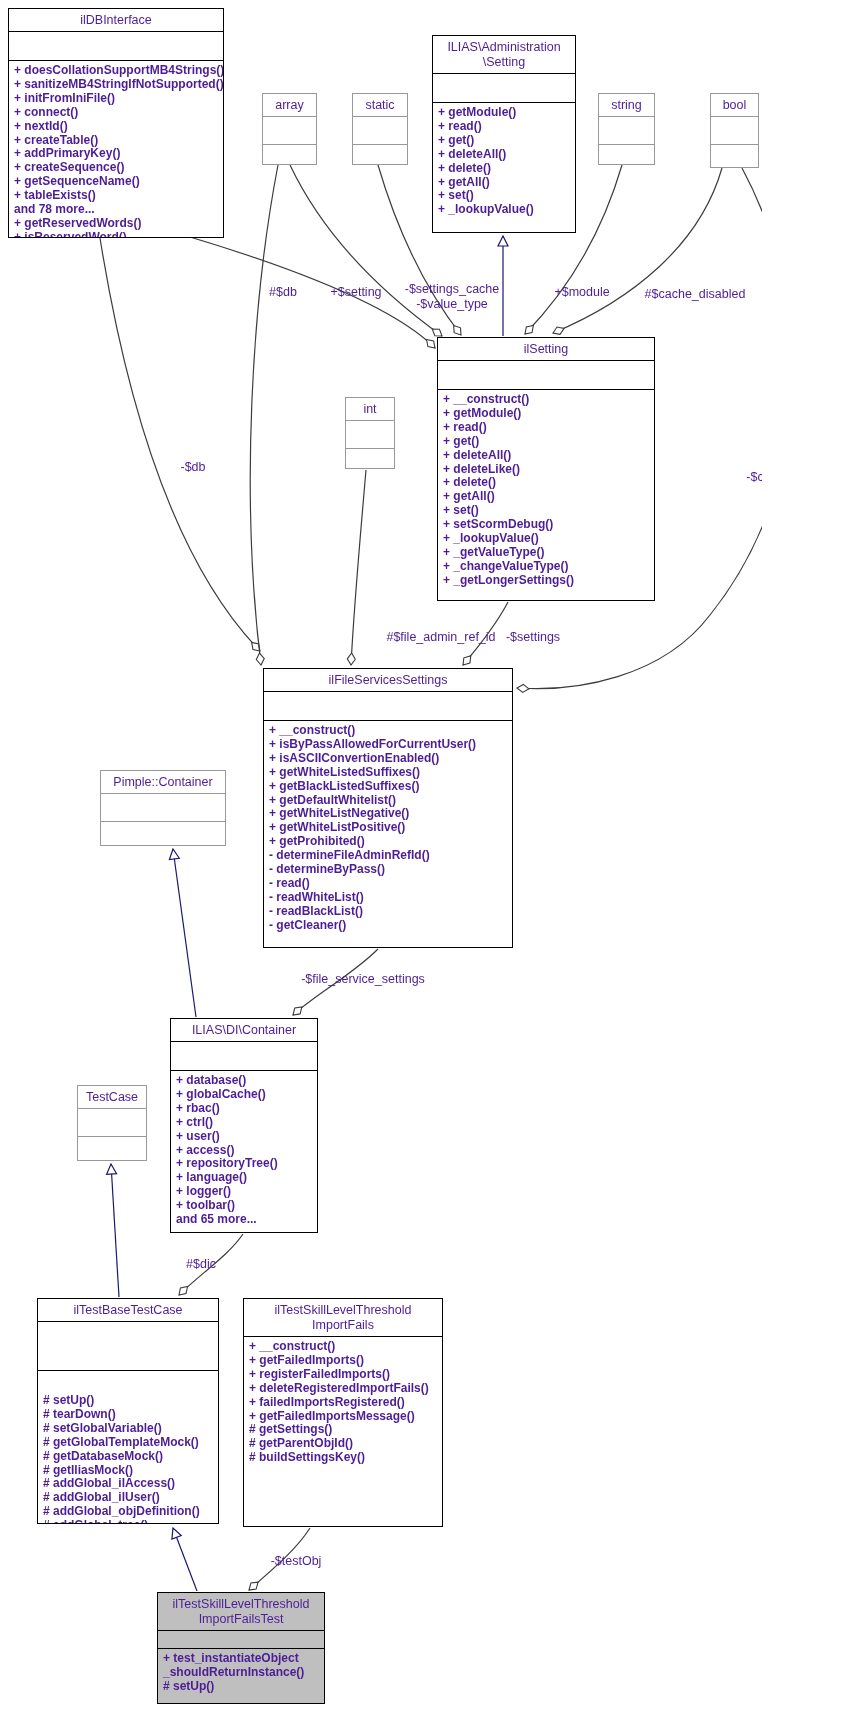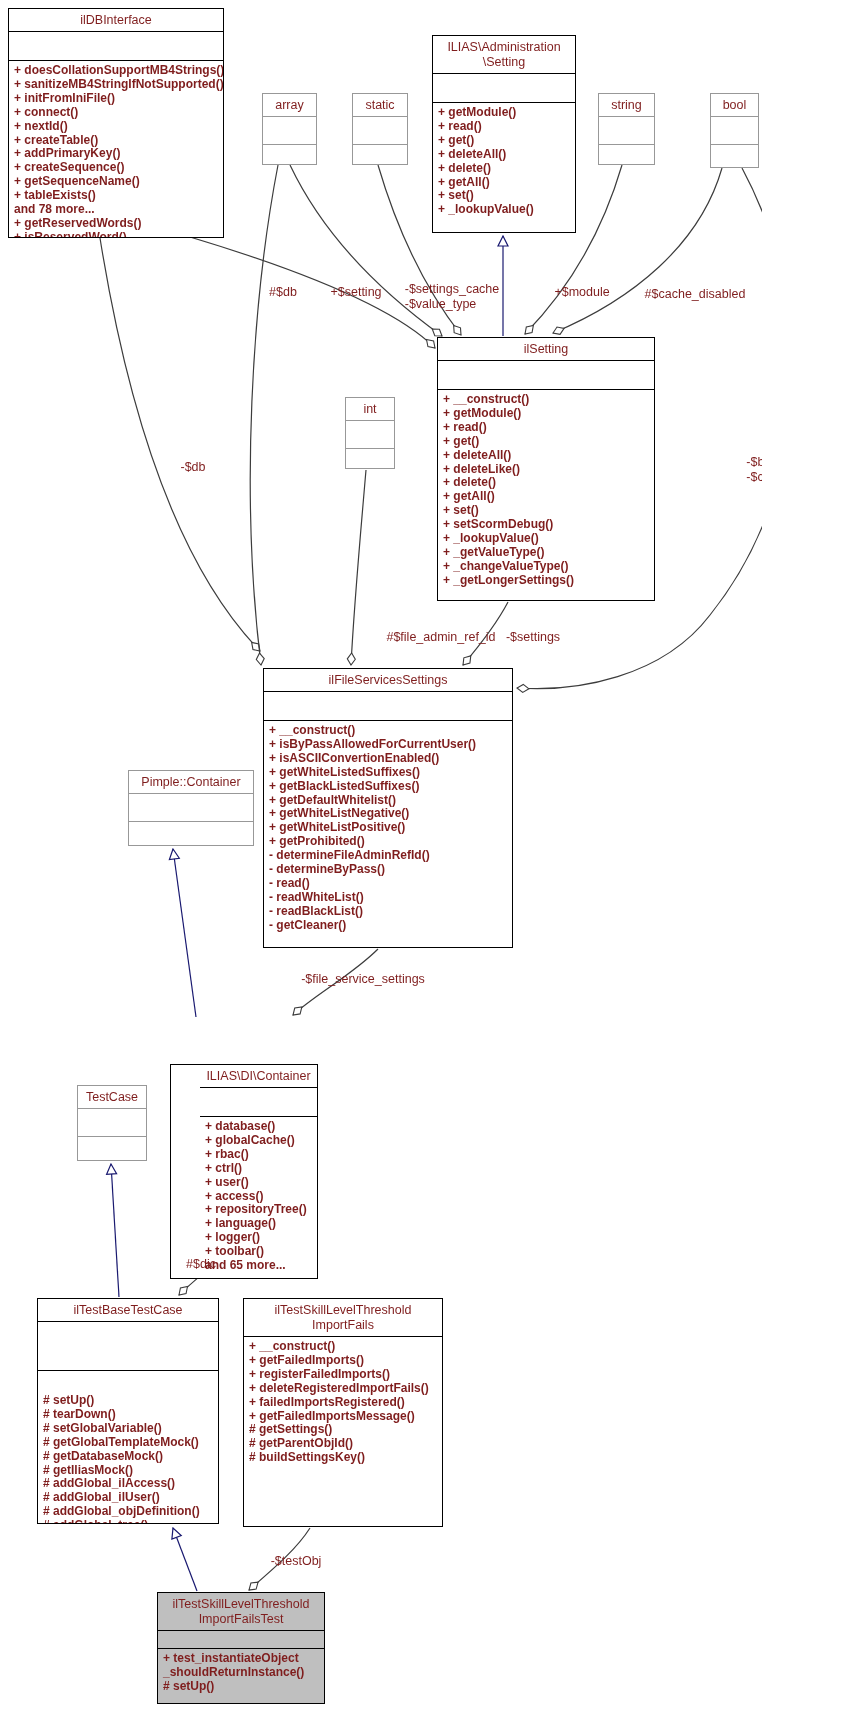--- a/index.html
+++ b/index.html
@@ -1,28 +1,28 @@
 <!DOCTYPE html>
 <html><head>
 <meta charset="utf-8">
 <style>
   html,body{margin:0;padding:0;background:#fff;}
-  #canvas{position:relative;width:762px;height:1712px;background:#fff;color:#7f1d1d;
+  #canvas{position:relative;width:762px;height:1712px;background:#fff;color:#4c1d95;
           font-family:"Liberation Sans","DejaVu Sans",sans-serif;overflow:hidden;}
   svg.edges{position:absolute;left:0;top:0;pointer-events:none;}
   .cls{position:absolute;background:#fff;border:1px solid #000;display:flex;flex-direction:column;box-sizing:border-box;}
   .cls .head{border-bottom:1px solid #000;text-align:center;padding:4px 3px 3px;font-size:12.5px;line-height:15px;}
   .cls .attrs{border-bottom:1px solid #000;min-height:22px;padding:3px 5px;font-size:12px;line-height:14.5px;white-space:nowrap;}
   .cls .methods{flex:1;padding:3px 5px;font-size:12px;line-height:13.9px;white-space:nowrap;overflow:hidden;font-weight:bold;}
   .stub{border-color:#989898;}
   .stub .head,.stub .attrs{border-color:#989898;}
   .stub .attrs{min-height:21px;}
   .gray{background:#bfbfbf;}
   .thin .attrs{min-height:11px;}
-  .elabel{position:absolute;transform:translate(-50%,-50%);text-align:left;font-size:12.5px;line-height:15px;white-space:nowrap;}
+  .elabel{position:absolute;transform:translate(-50%,-50%);text-align:center;font-size:12.5px;line-height:15px;white-space:nowrap;}
 </style>
 </head>
 <body>
 
 <div id="canvas">
 
   <svg class="edges" width="855" height="1712" viewBox="0 0 855 1712">
     <defs>
       <marker id="dia" markerWidth="15" markerHeight="11" refX="13.5" refY="5.5" orient="auto" markerUnits="userSpaceOnUse">
         <path d="M1.5,5.5 L7.5,1.5 L13.5,5.5 L7.5,9.5 Z" fill="#ffffff" stroke="#3c3c3c" stroke-width="1.1"></path>
@@ -172,29 +172,29 @@
         <div>+ getProhibited()</div>
         <div>- determineFileAdminRefId()</div>
         <div>- determineByPass()</div>
         <div>- read()</div>
         <div>- readWhiteList()</div>
         <div>- readBlackList()</div>
         <div>- getCleaner()</div>
       </div>
   </div>
 
-  <div class="cls stub" style="left:128px;top:770px;width:126px;height:76px;">
+  <div class="cls stub" style="left:100px;top:770px;width:126px;height:76px;">
     <div class="head">
         <div>Pimple::Container</div>
       </div>
     <div class="attrs"></div>
     <div class="methods"></div>
   </div>
 
-  <div class="cls" style="left:170px;top:1064px;width:148px;height:215px;padding-left:29px;">
+  <div class="cls" style="left:170px;top:1018px;width:148px;height:215px;">
     <div class="head">
         <div>ILIAS\DI\Container</div>
       </div>
     <div class="attrs"></div>
     <div class="methods">
         <div>+ database()</div>
         <div>+ globalCache()</div>
         <div>+ rbac()</div>
         <div>+ ctrl()</div>
         <div>+ user()</div>

